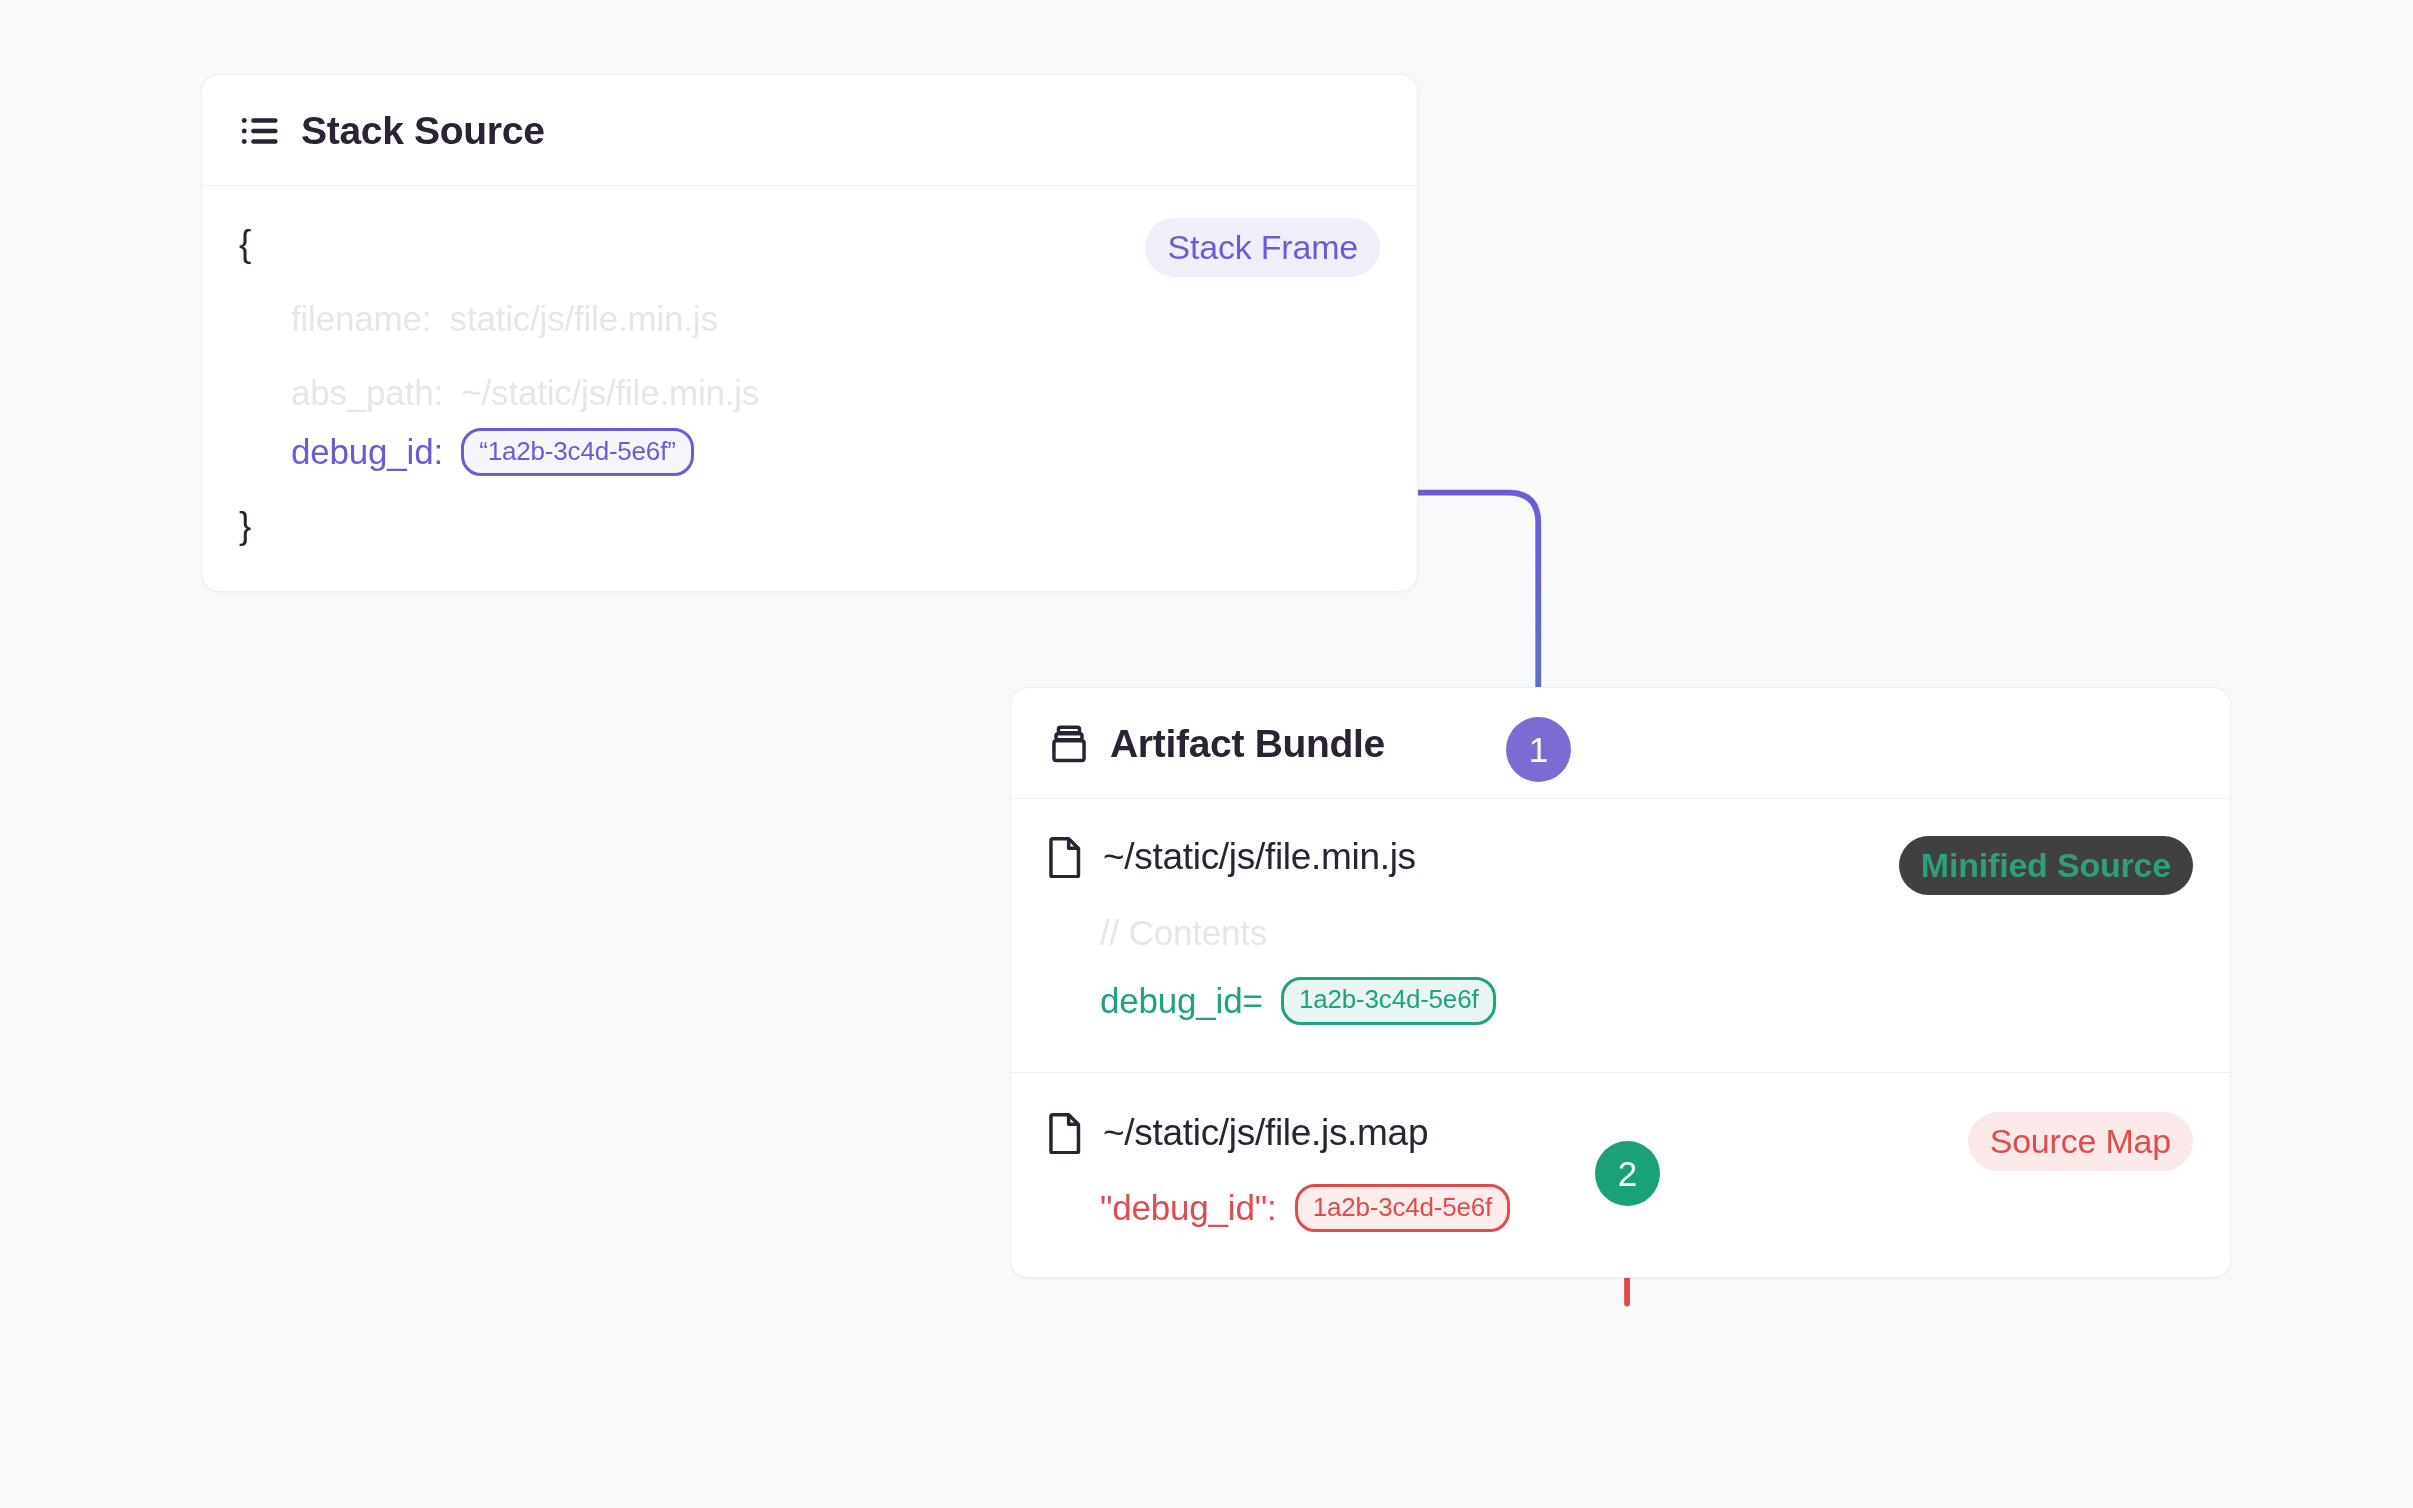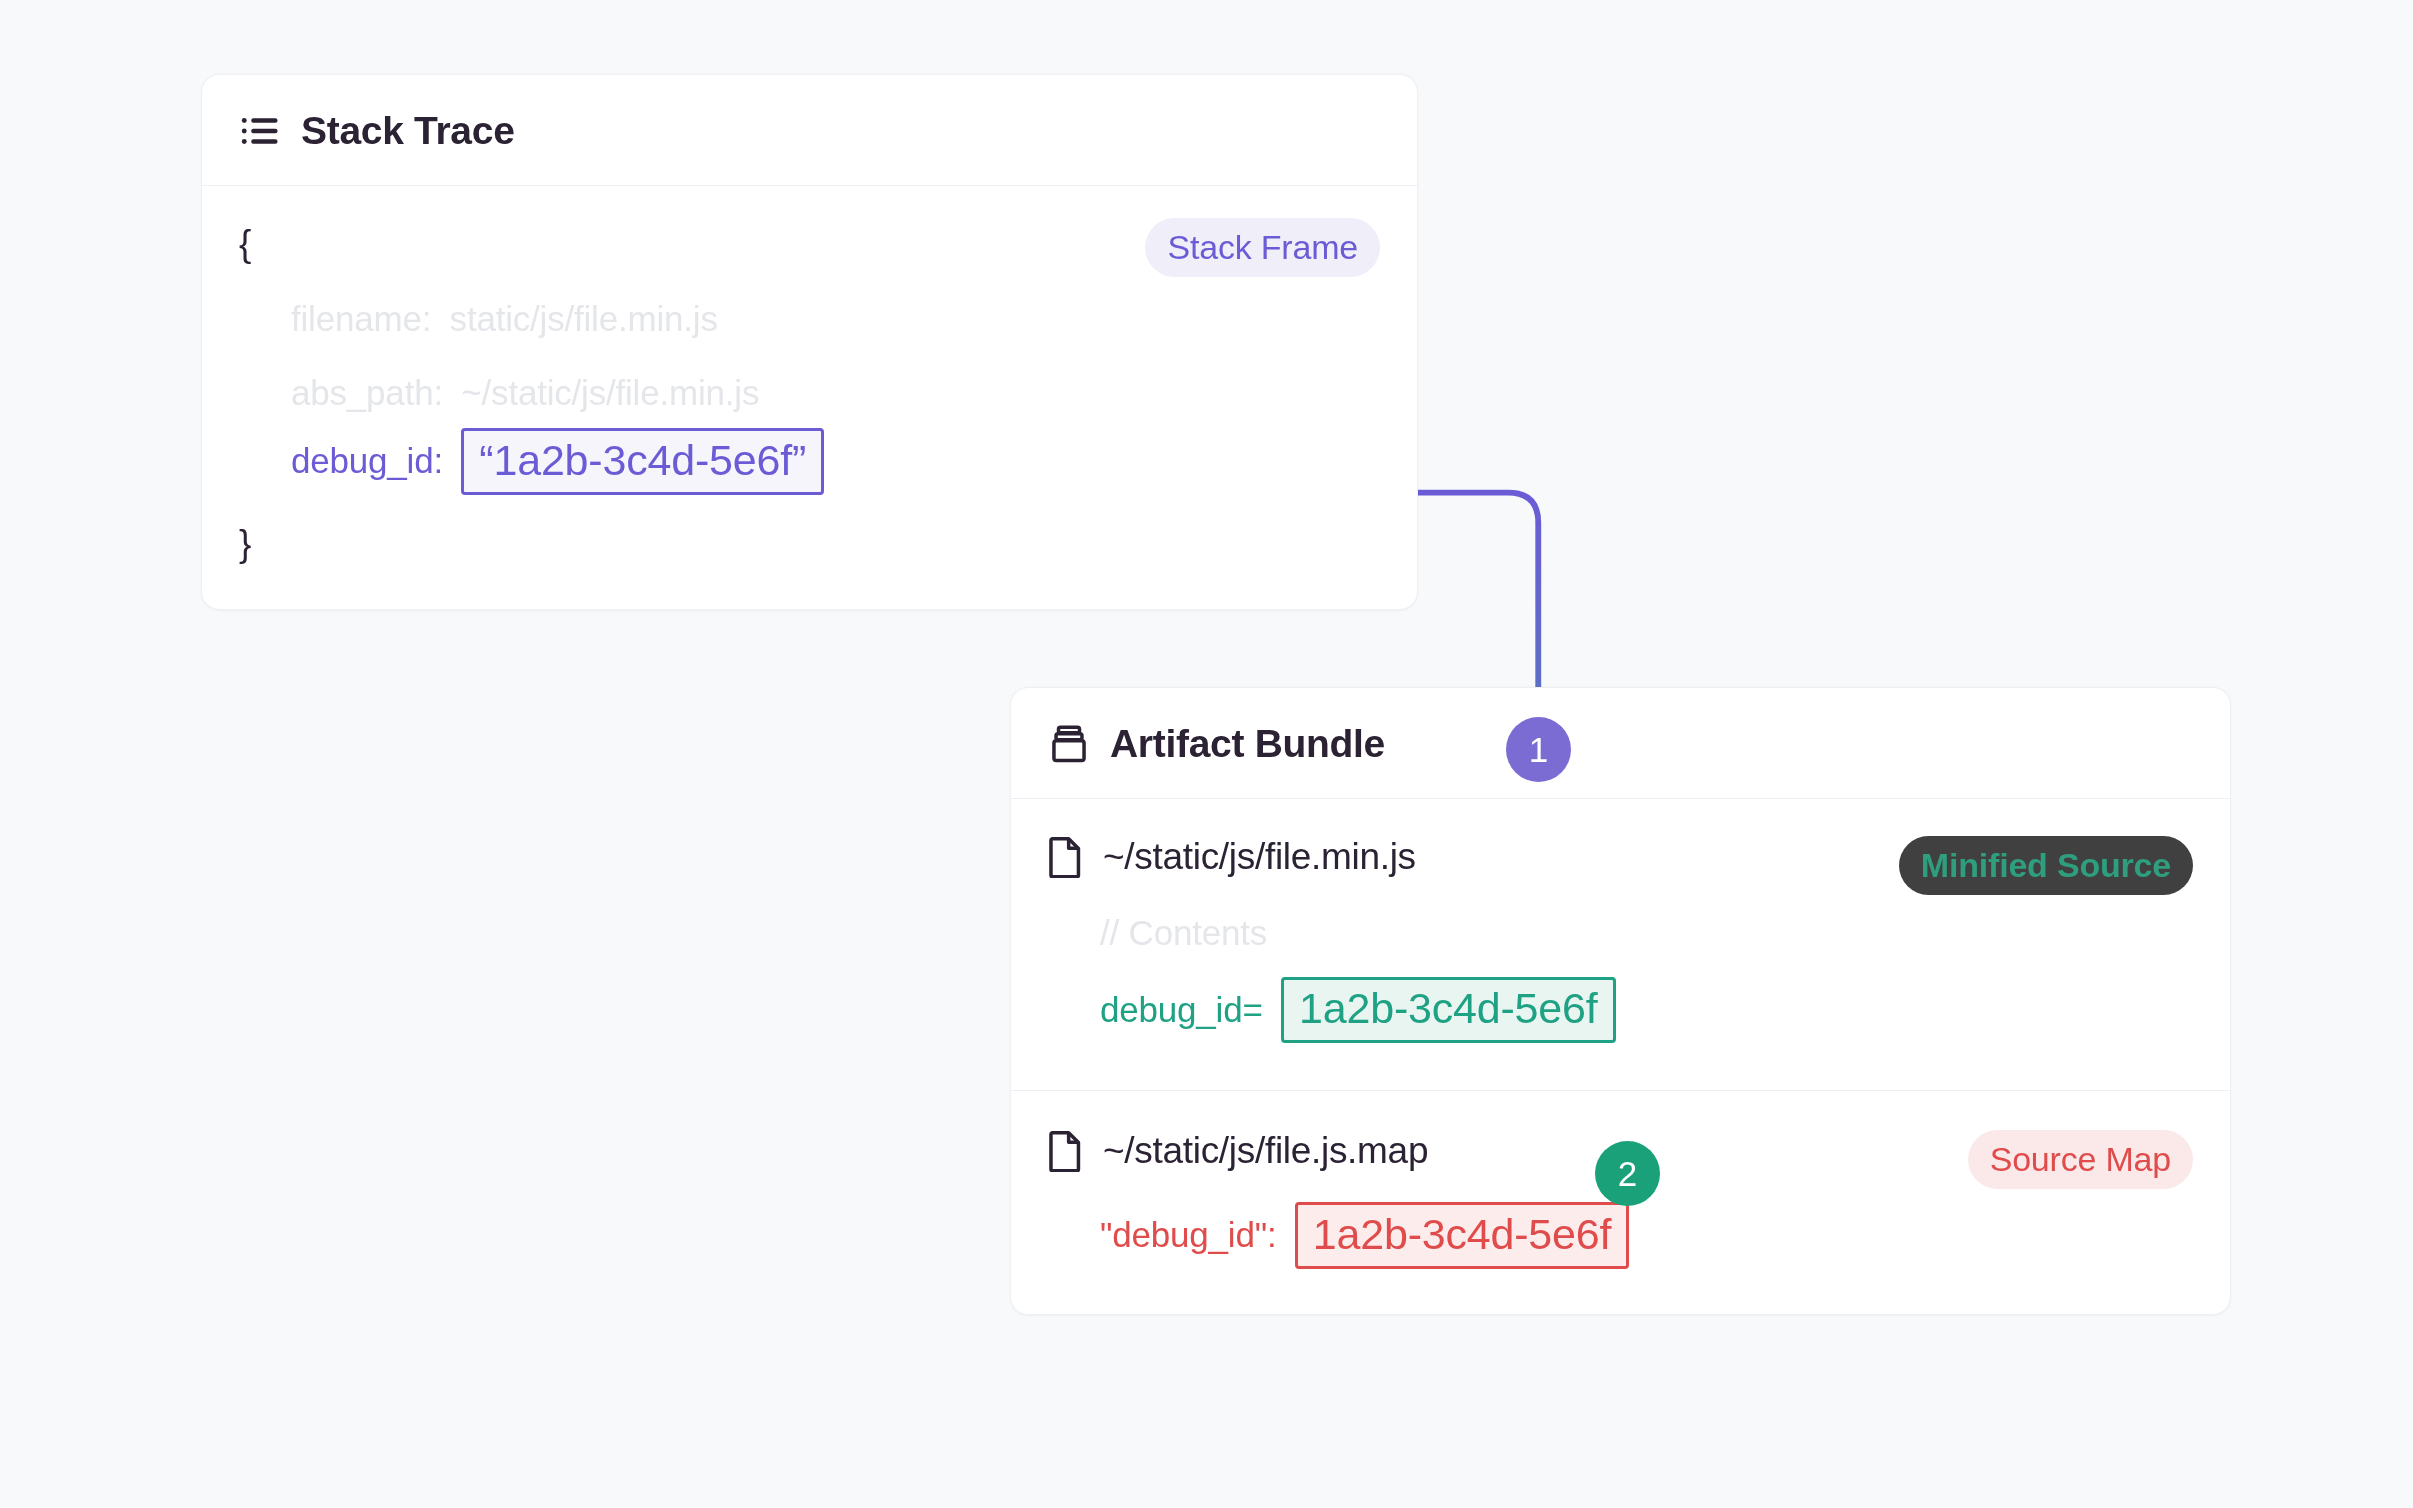--- a/index.html
+++ b/index.html
@@ -96,23 +96,23 @@
     letter-spacing: -0.2px;
     white-space: nowrap;
   }
   .pill-purple { background: #EFEEF9; color: #6B5CD6; }
   .pill-green  { background: #404040; color: #2F9E7E; font-weight: bold; }
   .pill-red    { background: #FBE9E9; color: #E04B4B; }
 
   
   .valbox {
     display: inline-block;
-    border-radius: 4px;
+    border-radius: 20px;
     padding: 5.9px 15px 8.4px 15px;
-    font-size: 43px;
+    font-size: 26px;
     letter-spacing: -0.2px;
     line-height: 1.08;
   }
   .valbox-purple {
     border: 3.4px solid #6B5CD6;
     background: #F5F5FB;
     color: #6B5CD6;
   }
   .valbox-green {
     border: 3.4px solid #1FA184;
@@ -190,21 +190,21 @@
 
     <div class="card-header">
       <svg class="hdr-icon" viewBox="0 0 24 24">
         <circle cx="3" cy="6" r="1.4" fill="#2B2233"></circle>
         <circle cx="3" cy="12" r="1.4" fill="#2B2233"></circle>
         <circle cx="3" cy="18" r="1.4" fill="#2B2233"></circle>
         <rect x="7" y="4.7" width="15" height="2.6" rx="1.2" fill="#2B2233"></rect>
         <rect x="7" y="10.7" width="15" height="2.6" rx="1.2" fill="#2B2233"></rect>
         <rect x="7" y="16.7" width="15" height="2.6" rx="1.2" fill="#2B2233"></rect>
       </svg>
-      <div class="card-title">Stack Trace</div>
+      <div class="card-title">Stack Source</div>
     </div>
 
     <div class="card-body" style="padding-top:37px; padding-bottom:44px;">
 
       <div class="pill pill-purple" style="right:37px; top:32px;text-align:center;">Stack Frame</div>
 
       <div class="row mono brace" style="margin-bottom:34px;">
         <span>{</span>
       </div>
 

